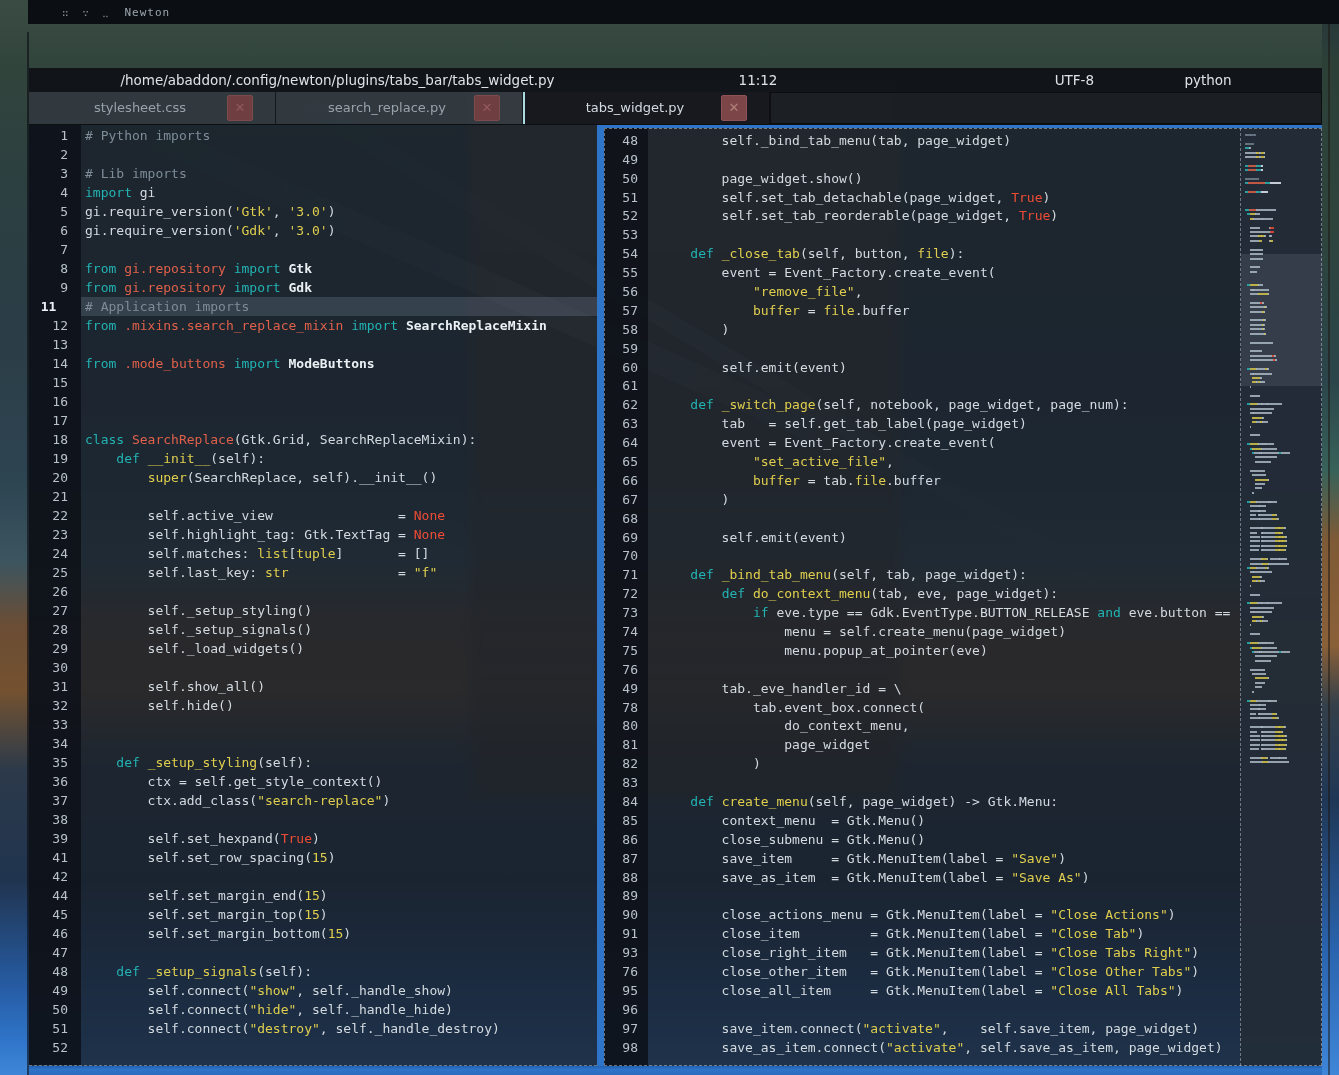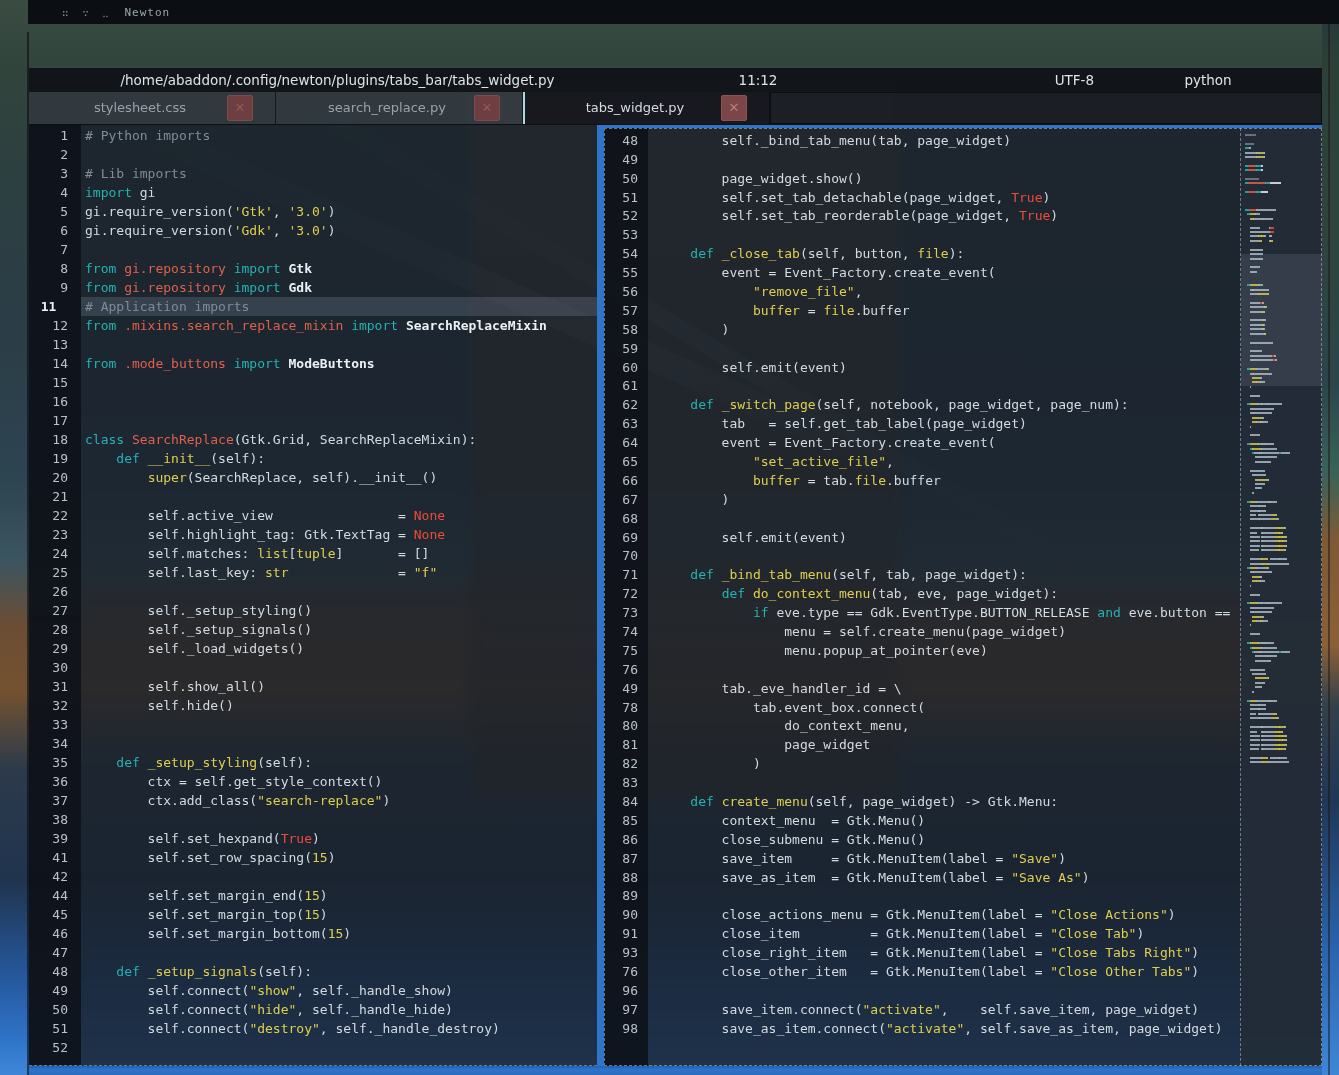--- a/index.html
+++ b/index.html
@@ -493,20 +493,24 @@
             <span class="lnum">91</span>
             <span class="lcode"><span class="tw">        close_item         = Gtk.MenuItem(label = </span><span class="ty">"Close Tab"</span><span class="tw">)</span></span>
           </div>
           <div class="line">
             <span class="lnum">93</span>
             <span class="lcode"><span class="tw">        close_right_item   = Gtk.MenuItem(label = </span><span class="ty">"Close Tabs Right"</span><span class="tw">)</span></span>
           </div>
           <div class="line">
             <span class="lnum">76</span>
             <span class="lcode"><span class="tw">        close_other_item   = Gtk.MenuItem(label = </span><span class="ty">"Close Other Tabs"</span><span class="tw">)</span></span>
+          </div>
+          <div class="line">
+            <span class="lnum">95</span>
+            <span class="lcode"><span class="tw">        close_all_item     = Gtk.MenuItem(label = </span><span class="ty">"Close All Tabs"</span><span class="tw">)</span></span>
           </div>
           <div class="line">
             <span class="lnum">96</span>
             <span class="lcode"></span>
           </div>
           <div class="line">
             <span class="lnum">97</span>
             <span class="lcode"><span class="tw">        save_item.connect(</span><span class="ty">"activate"</span><span class="tw">,    self.save_item, page_widget)</span></span>
           </div>
           <div class="line">

